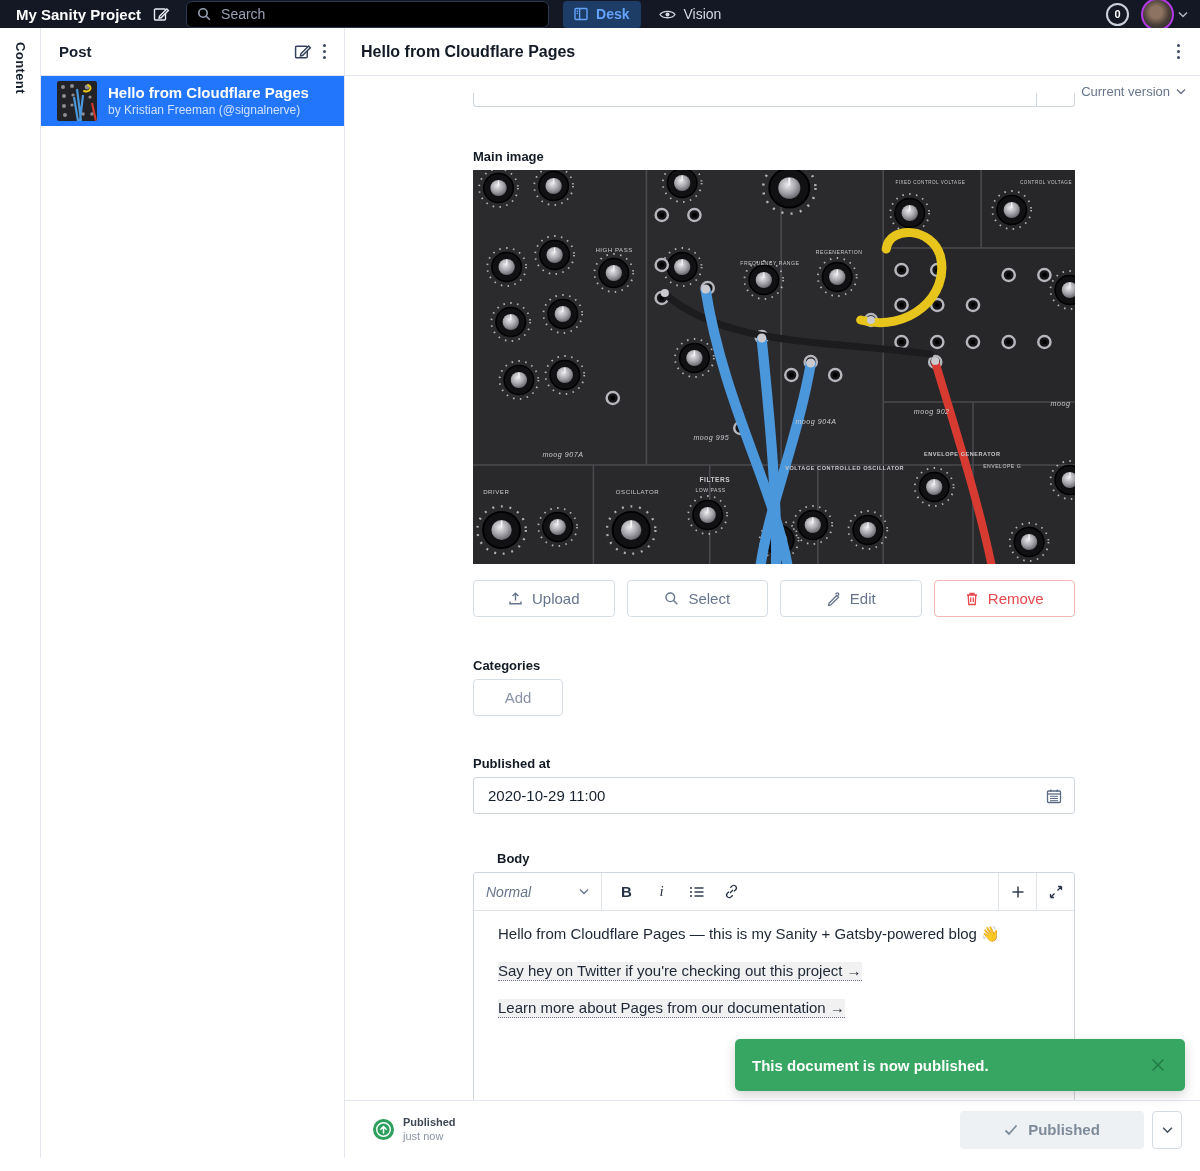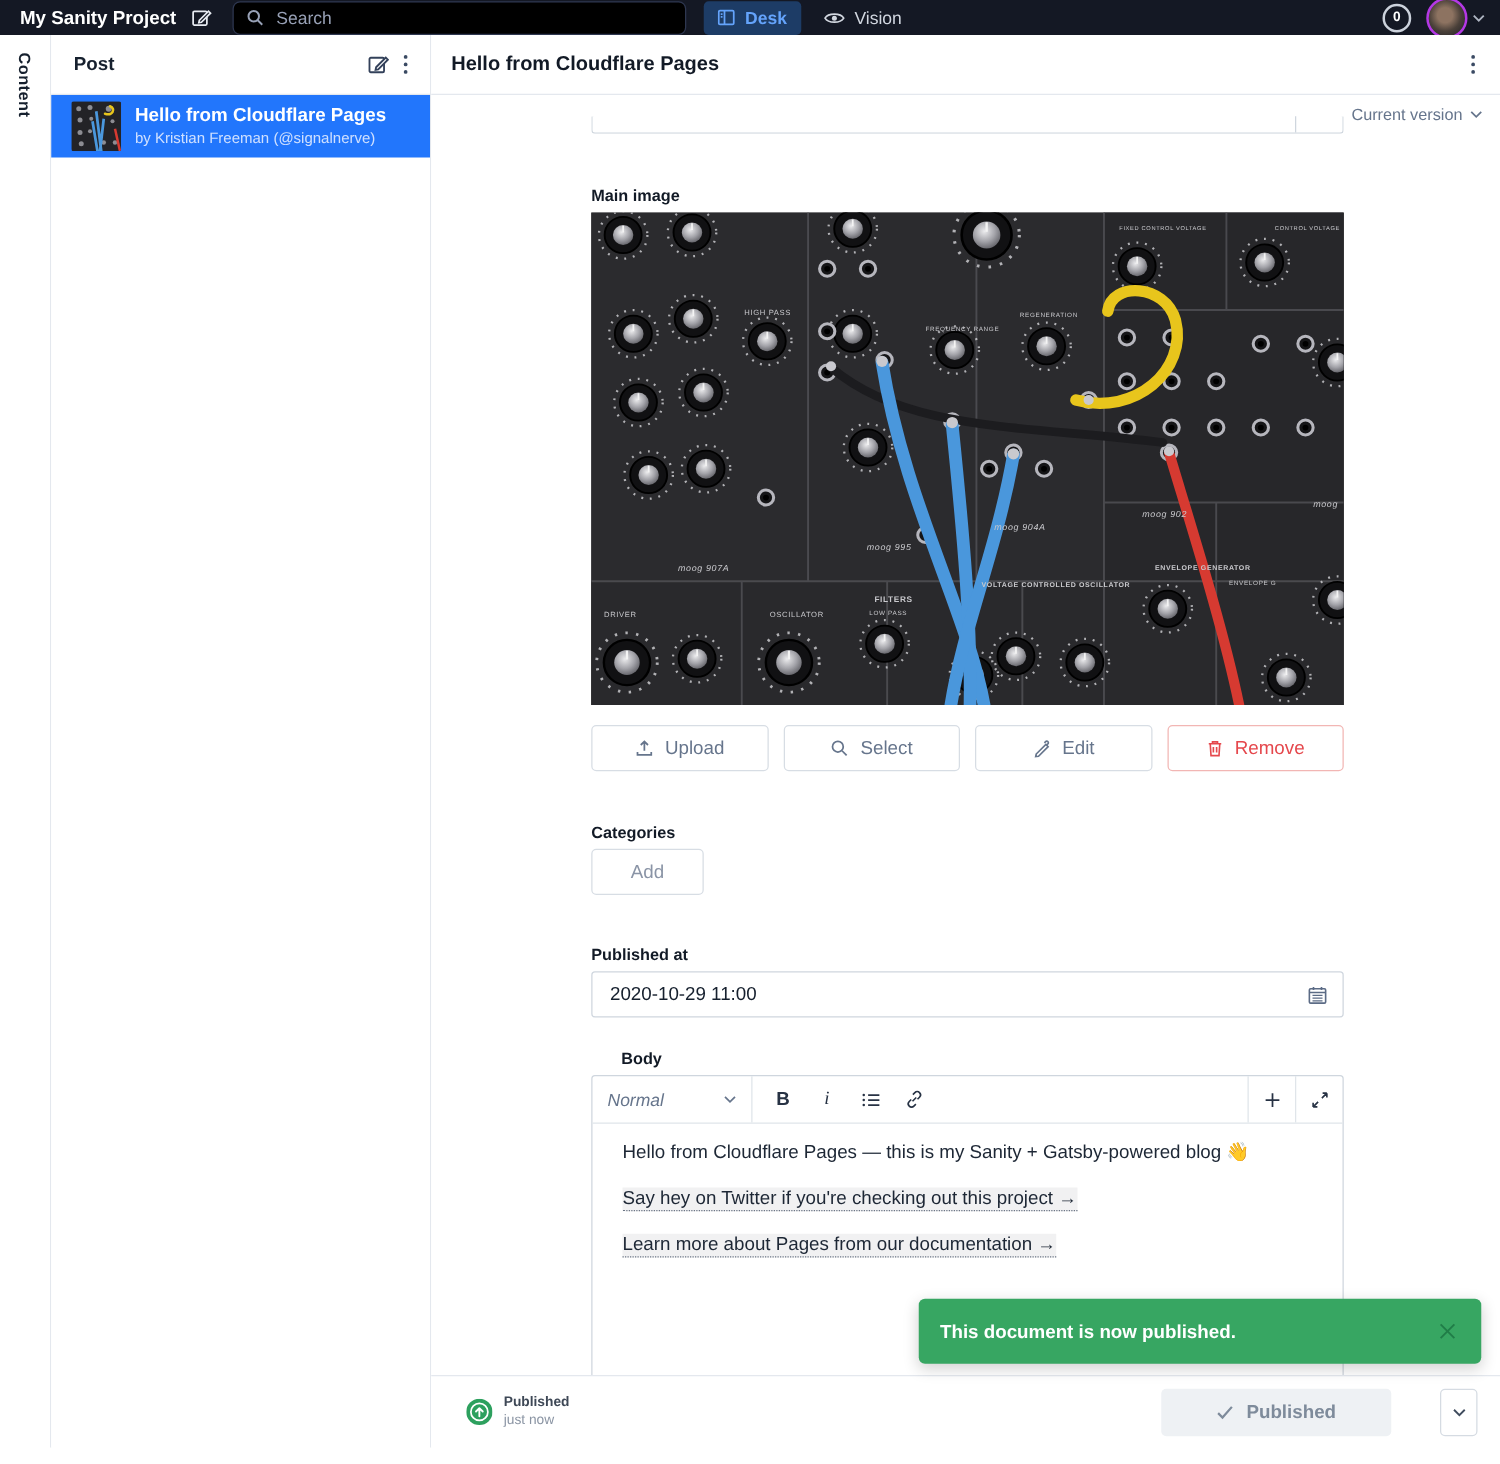--- a/index.html
+++ b/index.html
@@ -71,21 +71,21 @@
   .add-btn { margin-top:6px; width:90px; height:37px; border:1px solid #d7dde4; border-radius:4px; background:#fff;
              font-size:15px; color:#8a94a6; display:flex; align-items:center; justify-content:center; cursor:pointer; }
 
   .mt-published { margin-top:40px; }
   .date-input { margin-top:6px; height:37px; border:1px solid #cfd6de; border-radius:3px; display:flex;
                 align-items:center; padding:0 12px; }
   .date-input input { flex:1; border:none; outline:none; font-size:15px; color:#16202e; background:transparent;
                       font-family:"Liberation Sans", sans-serif; }
   .cal-btn { display:flex; align-items:center; cursor:pointer; color:#5b6b85; }
 
-  .mt-body { margin-top:25px;padding-left:24px; }
+  .mt-body { margin-top:37px;padding-left:24px; }
   .rte { margin-top:6px; border:1px solid #cfd6de; border-radius:3px 3px 0 0; height:262px; display:flex; flex-direction:column; }
   .rte-toolbar { height:38px; border-bottom:1px solid #e0e5ea; display:flex; align-items:stretch; flex:none; }
   .style-select { width:128px; display:flex; align-items:center; justify-content:space-between; padding:0 12px;
                   color:#66758c; font-size:14px; border-right:1px solid #e0e5ea; cursor:pointer;font-style:italic; }
   .tb-icons { display:flex; align-items:center; gap:2px; padding:0 8px; flex:1; }
   .tb-btn { width:33px; height:30px; display:flex; align-items:center; justify-content:center; color:#273244;
             cursor:pointer; border-radius:3px; }
   .tb-bold { font-weight:700; font-size:15px; }
   .tb-italic { font-style:italic; font-size:15px; font-family:"Liberation Serif", serif; }
   .tb-cell { width:38px; border-left:1px solid #e0e5ea; display:flex; align-items:center; justify-content:center;
@@ -97,21 +97,21 @@
 
   
   .toast { position:absolute; right:15px; bottom:67px; width:450px; height:52px; background:#37a662;
            border-radius:5px; display:flex; align-items:center; padding:0 14px 0 17px; color:#fff;
            font-size:15px; font-weight:600; box-shadow:0 4px 12px rgba(0,0,0,.18); z-index:5; }
   .toast-msg { flex:1; }
   .toast-close { display:flex; align-items:center; justify-content:center; width:26px; height:26px; cursor:pointer; opacity:.55; }
 
   
   .footer { height:58px; border-top:1px solid #e4e8ee; display:flex; align-items:center;
-            padding:0 18px 0 28px; background:#fff; flex:none;gap:31px; }
+            padding:0 18px 0 28px; background:#fff; flex:none; }
   .pub-status { display:flex; align-items:center; gap:9px; }
   .pub-title { font-size:11px; font-weight:600; color:#3e4856; line-height:1.25; }
   .pub-time { font-size:11px; color:#8a94a3; line-height:1.25; }
   .footer-spacer { flex:1; }
   .published-btn { height:38px; width:184px; background:#eef1f4; border:none; border-radius:4px; color:#7e8b9b;
                    font-size:15px; font-weight:600; display:flex; align-items:center; justify-content:center;
                    gap:10px; cursor:default; font-family:"Liberation Sans", sans-serif; }
   .chevron-btn { width:30px; height:38px; border:1px solid #d5dbe2; border-radius:4px; margin-left:8px;
                  background:#fff; display:flex; align-items:center; justify-content:center; color:#404c5e; cursor:pointer; }
 </style>

